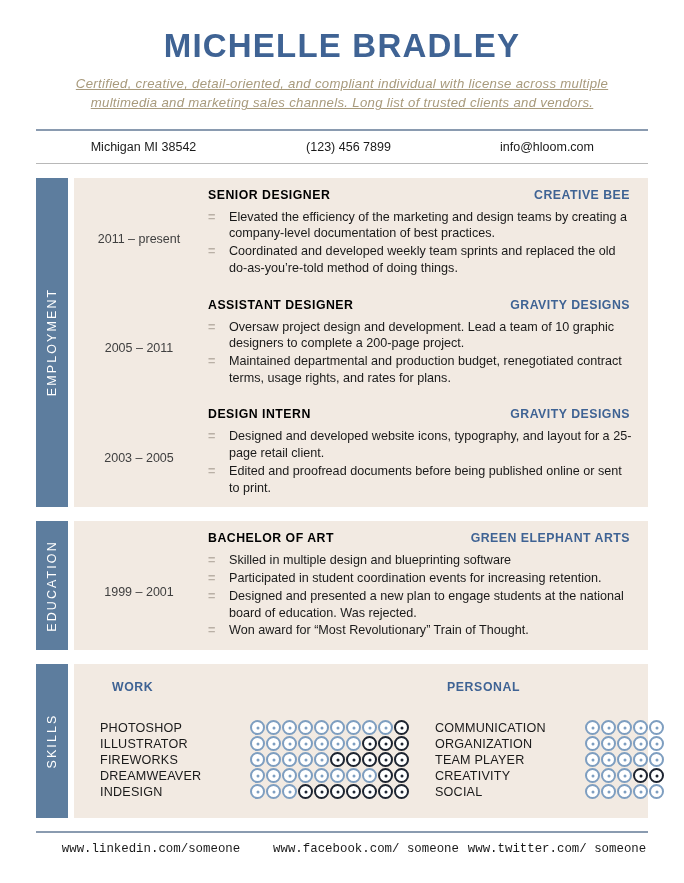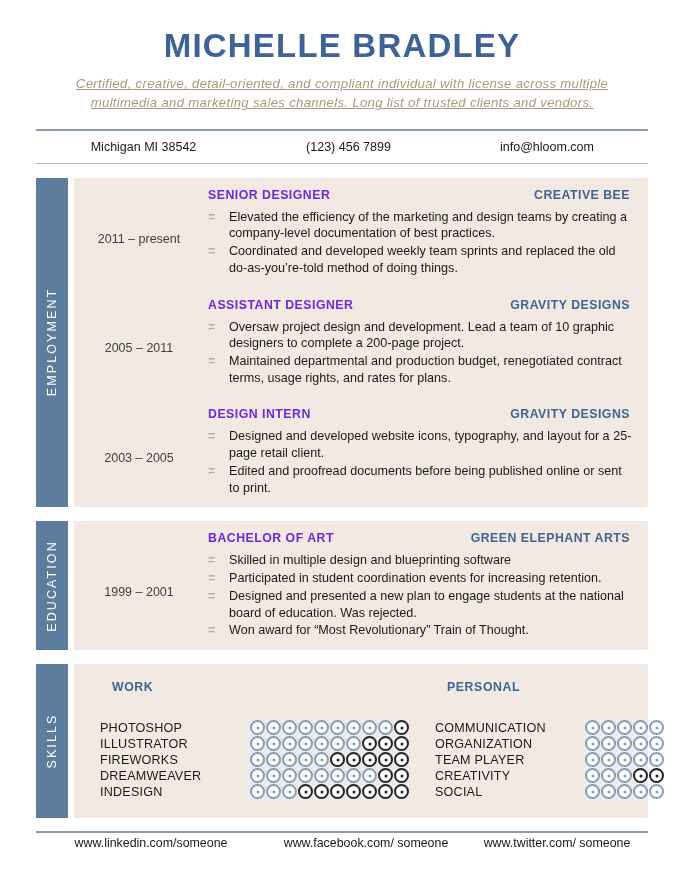--- a/index.html
+++ b/index.html
@@ -111,21 +111,21 @@
   .entry-head {
     display: flex;
     justify-content: space-between;
     align-items: baseline;
     margin-bottom: 7px;
     padding-right: 4px;
   }
   .entry-title {
     font-size: 12.3px;
     font-weight: bold;
-    color: #6d28d9;
+    color: #000000;
     letter-spacing: 0.5px;
   }
   .entry-org {
     font-size: 12.3px;
     font-weight: bold;
     color: #3f6394;
     letter-spacing: 0.5px;
   }
   ul.bullets {
     list-style: none;
@@ -201,21 +201,22 @@
 
   
   .footer-rule {
     margin: 13px 36px 0 36px;
     height: 2px;
     background: #8a9bb0;
   }
   .footer-row {
     display: flex;
     margin: 0 36px;
-    padding-top: 3px;
+    padding-top: 9px;
+    font-family: Liberation Mono, monospace;
   }
   .footer-link {
     font-size: 12.4px;
     color: #1a1a1a;
     text-align: center;
   }
   .footer-link.f0 { flex: 0 0 230px; }
   .footer-link.f1 { flex: 0 0 200px; }
   .footer-link.f2 { flex: 1; }
 </style>

